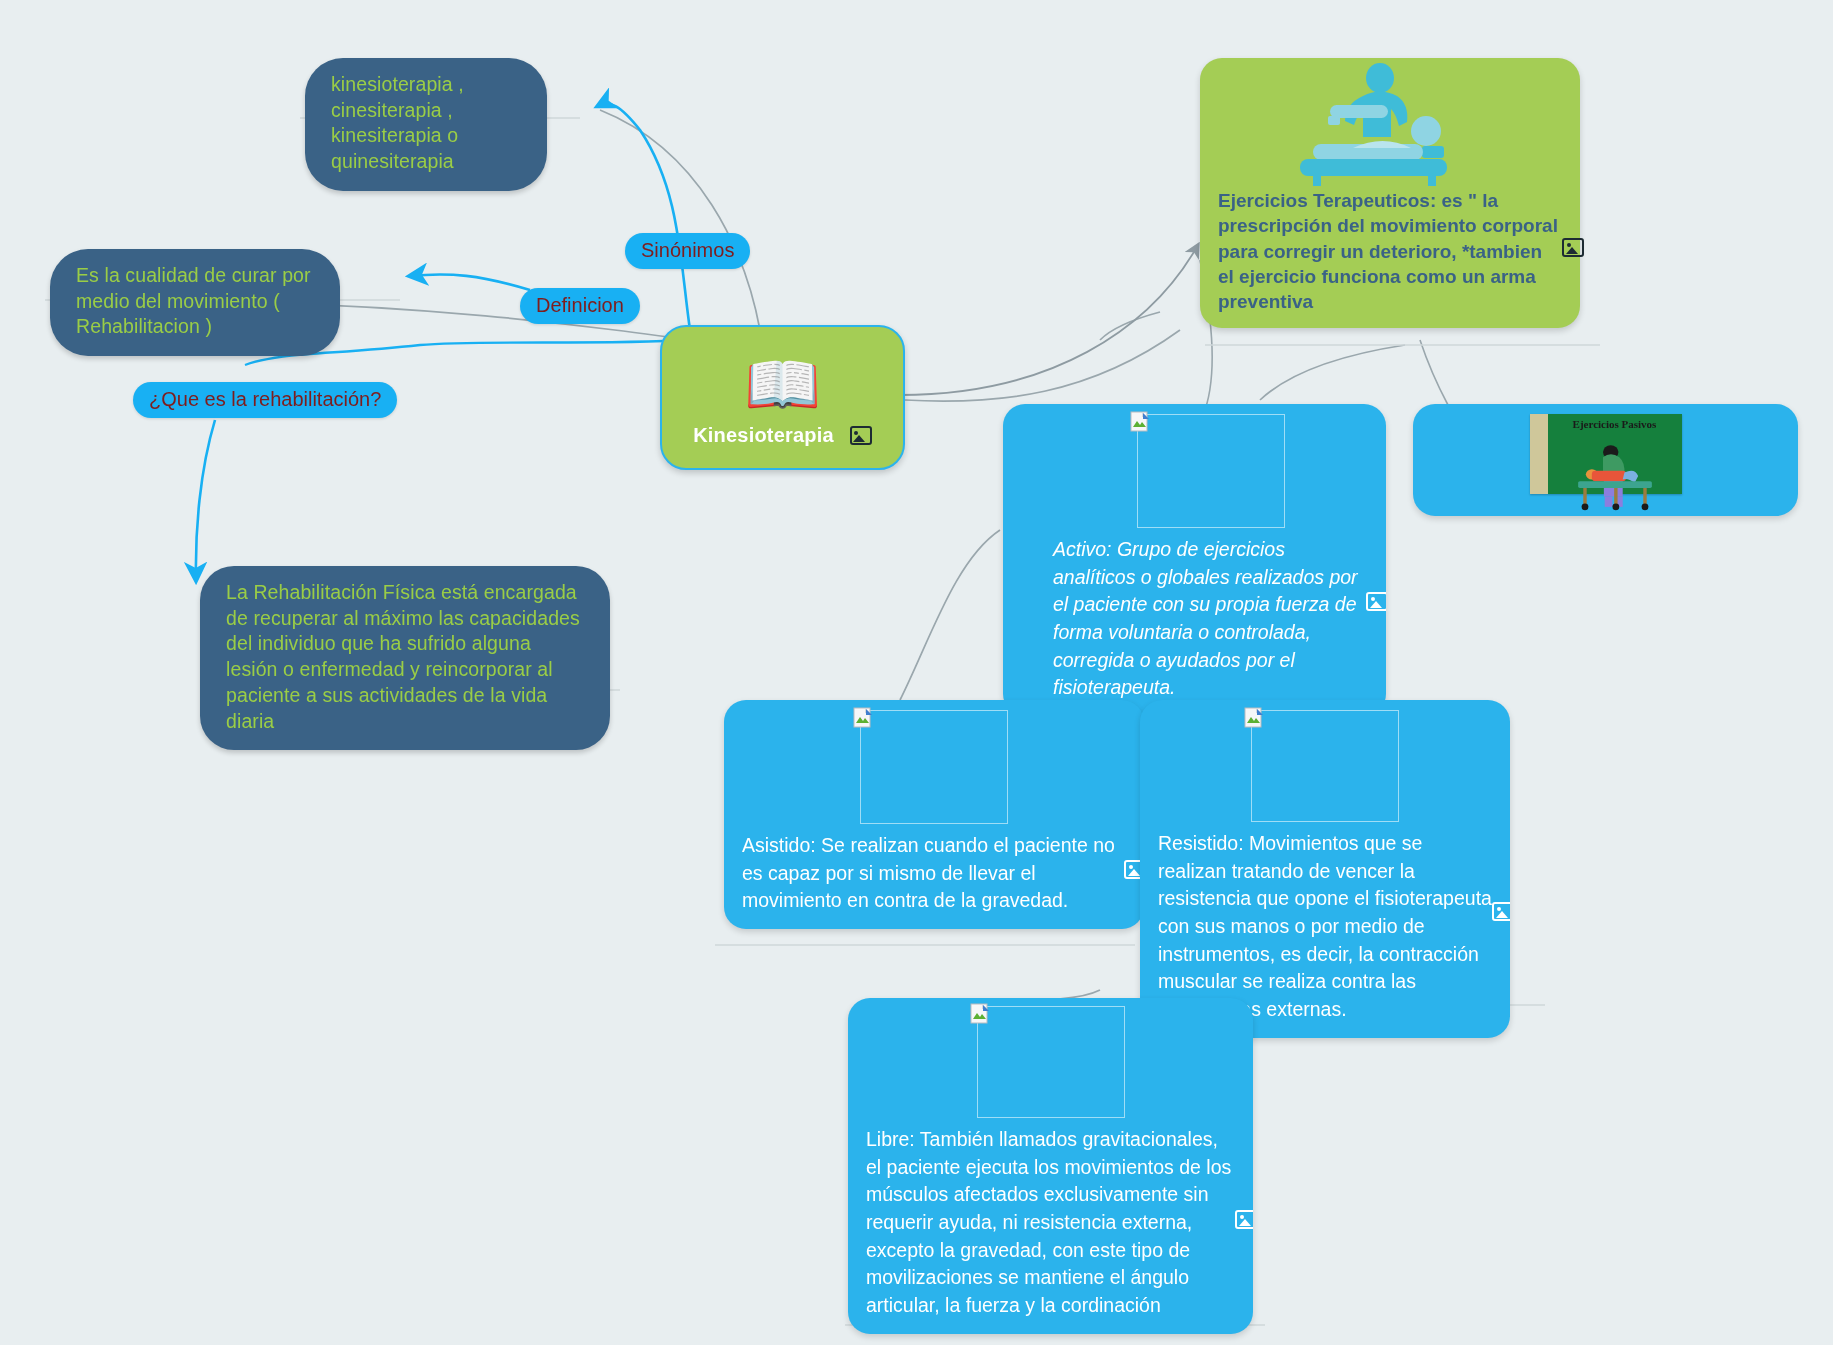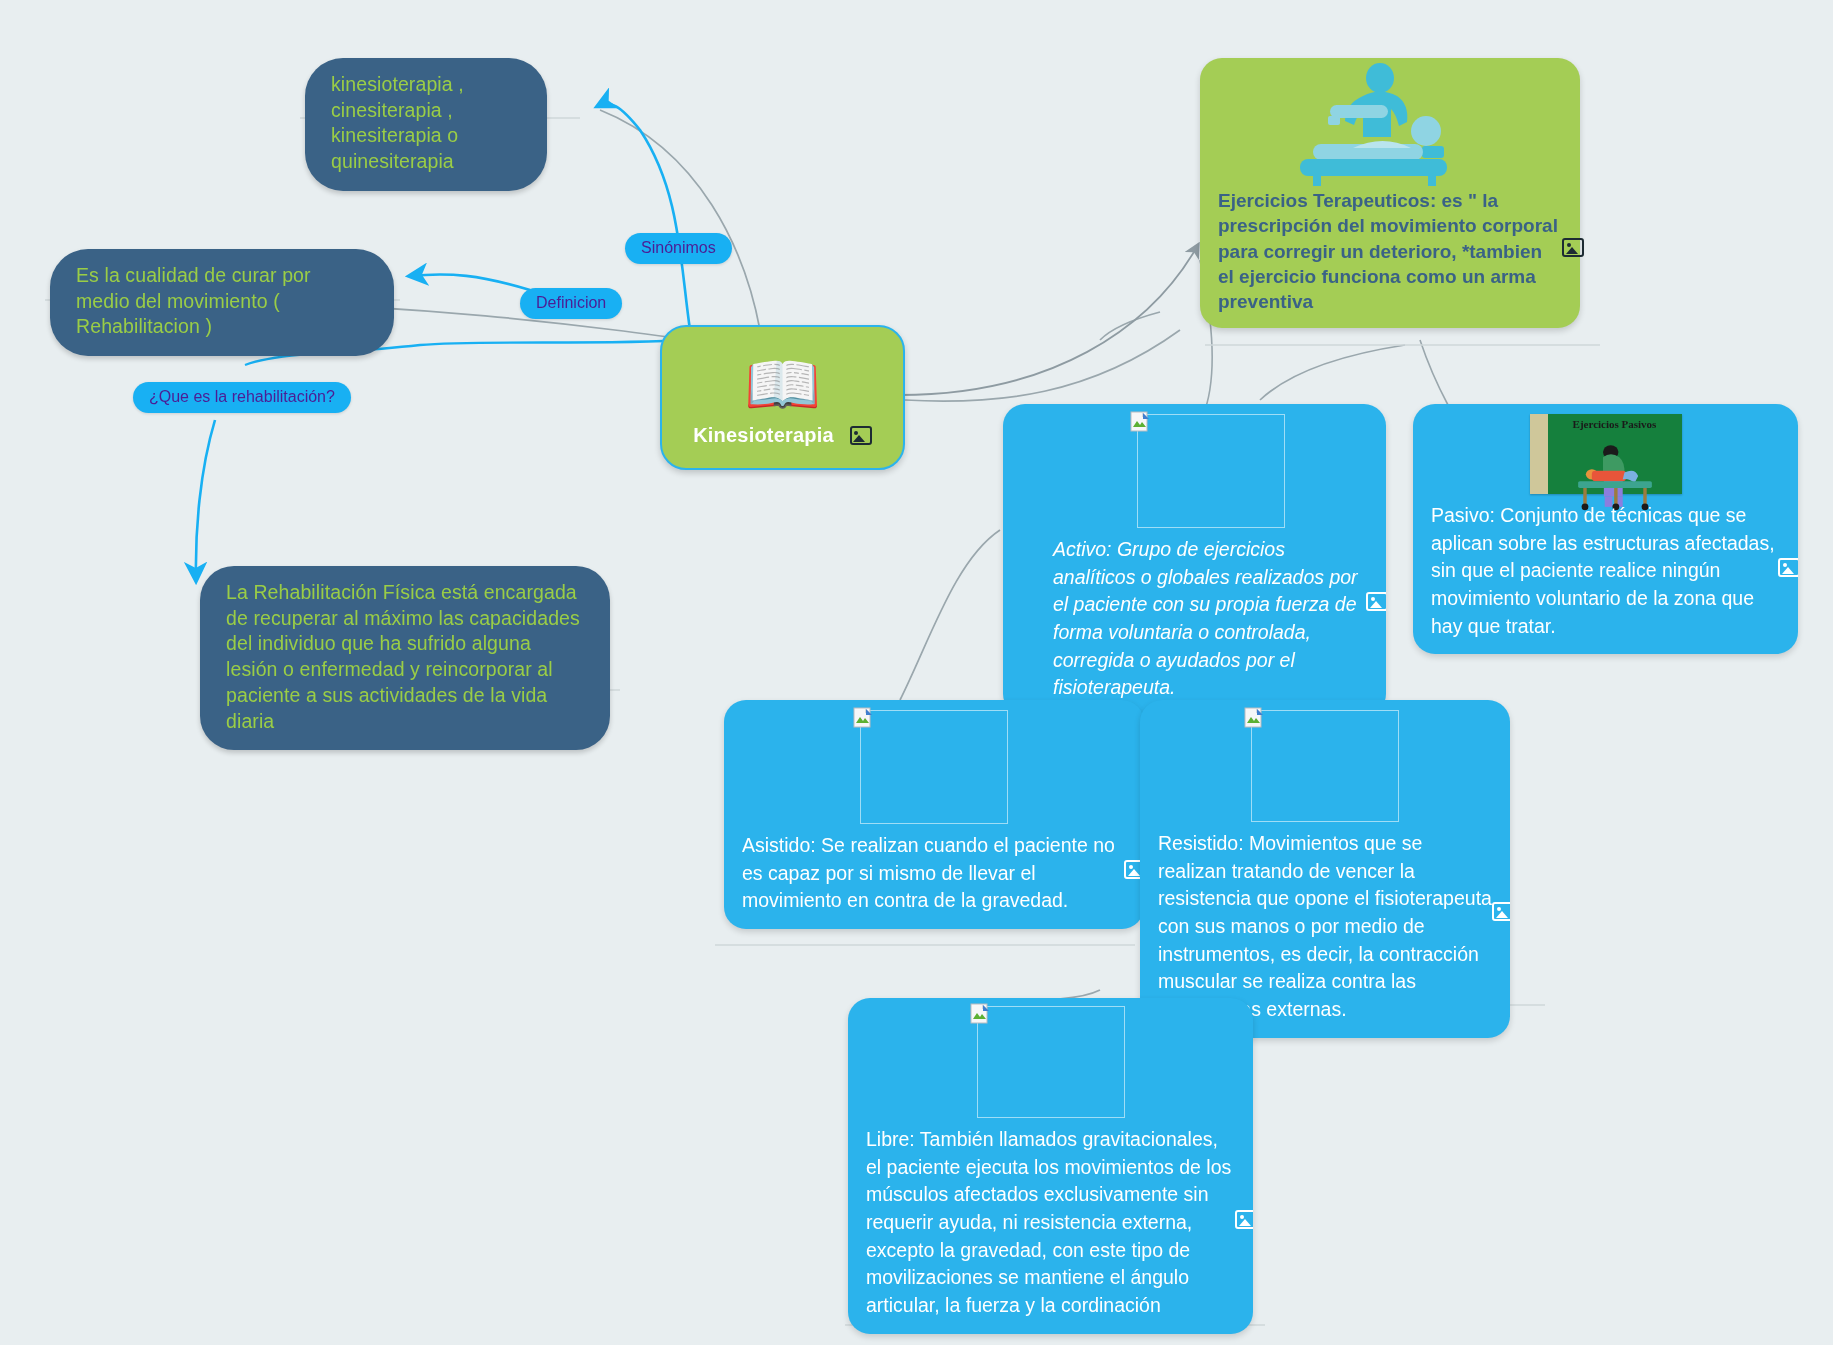--- a/index.html
+++ b/index.html
@@ -45,24 +45,24 @@
     font-size: 19.5px;
     line-height: 1.32;
     box-shadow: 0 3px 5px rgba(0,0,0,0.18);
     letter-spacing: .1px;
   }
   .n-dark.big { border-radius: 34px; }
 
   
   .n-label {
     background: #18b0f3;
-    color: #4c1d95;
+    color: #7f1d1d;
     border-radius: 22px;
     padding: 6px 16px 7px 16px;
-    font-size: 16px;
+    font-size: 20px;
     line-height: 1.15;
     white-space: nowrap;
     box-shadow: 0 1px 3px rgba(0,0,0,0.13);
   }
 
   
   .n-green {
     background: #a4cd55;
     border-radius: 22px;
     box-shadow: 0 3px 6px rgba(0,0,0,0.16);
@@ -229,21 +229,21 @@
     <path d="M 690 330 C 680 260 680 190 640 130 C 620 105 610 100 598 106" fill="none" stroke="#18b0f3" stroke-width="2.6" marker-end="url(#ah-blue)"></path>
     <path d="M 530 290 C 480 275 450 272 410 276" fill="none" stroke="#18b0f3" stroke-width="2.6" marker-end="url(#ah-blue)"></path>
     <path d="M 690 340 C 600 345 480 340 420 345 C 330 355 280 352 245 365" fill="none" stroke="#18b0f3" stroke-width="2.4"></path>
     <path d="M 215 420 C 200 470 195 530 196 580" fill="none" stroke="#18b0f3" stroke-width="2.6" marker-end="url(#ah-blue)"></path>
   </svg>
 
   <div class="node n-dark" style="left:305px; top:58px; width:242px;">
     <span class="lbl">kinesioterapia , cinesiterapia , kinesiterapia o quinesiterapia</span>
   </div>
 
-  <div class="node n-dark" style="left:50px; top:249px; width:344px;">
+  <div class="node n-dark" style="left:50px; top:249px; width:290px;">
     <span class="lbl">Es la cualidad de curar por medio del movimiento ( Rehabilitacion )</span>
   </div>
 
   <div class="node n-dark big" style="left:200px; top:538px; width:410px;margin-top:28px;">
     <span class="lbl">La Rehabilitación Física está encargada de recuperar al máximo las capacidades del individuo que ha sufrido alguna lesión o enfermedad y reincorporar al paciente a sus actividades de la vida diaria</span>
   </div>
 
   <div class="node n-label" style="left:625px; top:233px;">
     <span class="lbl">Sinónimos</span>
   </div>
@@ -312,21 +312,20 @@
         <rect x="24" y="62" width="86" height="8" rx="2" fill="#3ca48f"></rect>
         <rect x="30" y="70" width="4" height="20" fill="#9c7b3f"></rect>
         <rect x="66" y="70" width="4" height="20" fill="#9c7b3f"></rect>
         <rect x="100" y="70" width="4" height="20" fill="#9c7b3f"></rect>
         <circle cx="32" cy="92" r="4" fill="#1b1b1b"></circle>
         <circle cx="68" cy="92" r="4" fill="#1b1b1b"></circle>
         <circle cx="102" cy="92" r="4" fill="#1b1b1b"></circle>
       </svg>
     </div>
     <div class="body">
-      <span class="lbl">Pasivo: Conjunto de técnicas que se aplican sobre las estructuras afectadas, sin que el paciente realice ningún movimiento voluntario de la zona que hay que tratar.</span>
       <span class="pic-glyph white" style="right:-2px; top:56px;"></span>
     </div>
   </div>
 
   <div class="node n-cyan" style="left:724px; top:700px; width:420px;">
     <div class="imgslot" style="width:148px; height:114px; margin-top:10px;">
       <svg class="broken-img" viewBox="0 0 22 22">
         <rect x="2" y="1" width="16" height="19" fill="#f6f7f8" stroke="#b9bcc0" stroke-width="1"></rect>
         <path d="M13 1 l5 5 l-5 0 z" fill="#d6d9dc"></path>
         <path d="M4 16 l4 -6 l3 4 l2 -3 l4 5 z" fill="#5cb033"></path>

